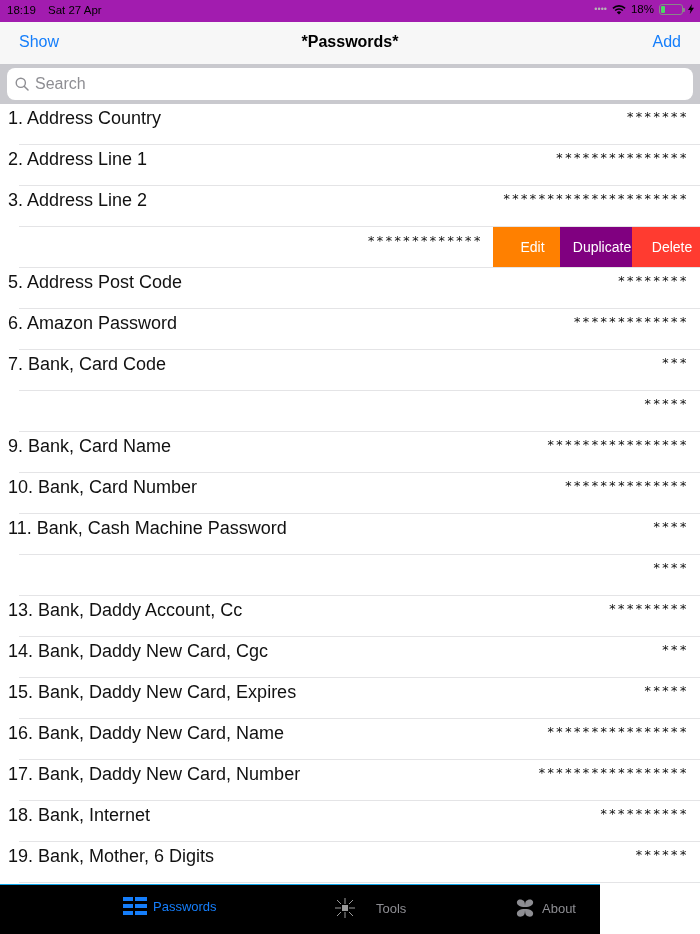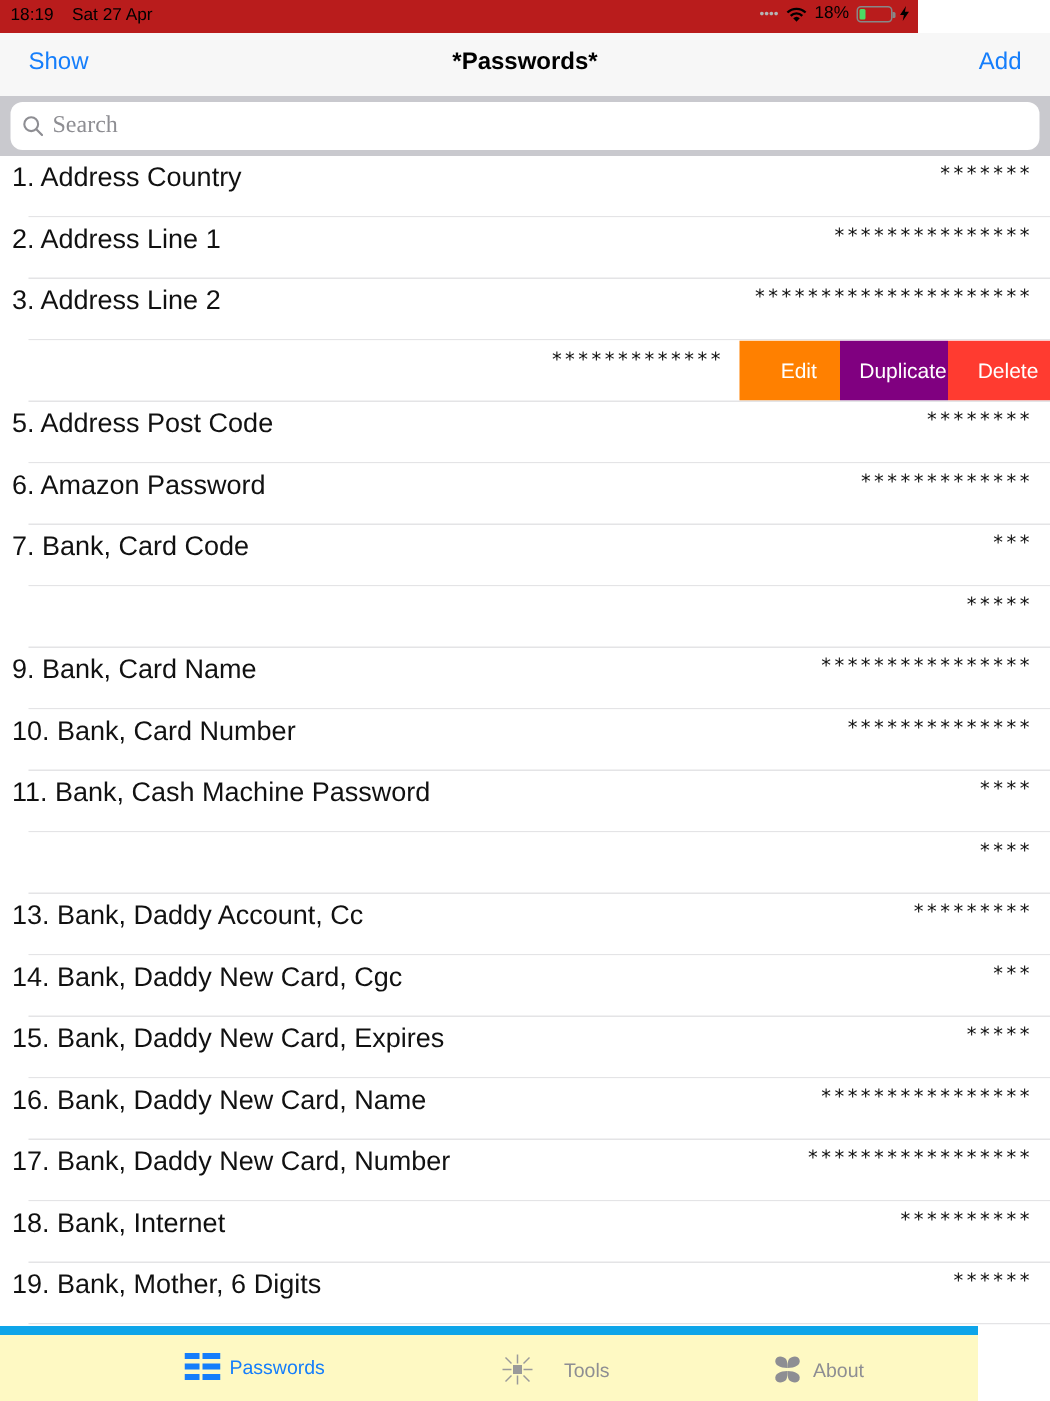--- a/index.html
+++ b/index.html
@@ -1,52 +1,52 @@
 <!DOCTYPE html>
 <html><head>
 <meta charset="utf-8">
 <style>
   * { box-sizing: border-box; margin: 0; padding: 0; }
   html, body { width: 700px; height: 934px; overflow: hidden; background: #ffffff; }
   body { font-family: "Liberation Sans", "DejaVu Sans", sans-serif; color: #000; position: relative; }
 
-  .status-bar { position: absolute; top: 0; left: 0; width: 612px; height: 22px; background: #b91c1c; font-size: 11.5px; }
+  .status-bar { position: absolute; top: 0; left: 0; width: 700px; height: 22px; background: #a21caf; font-size: 11.5px; }
   .status-bar .left { position: absolute; left: 7px; top: 4px; }
   .status-bar .left span { margin-right: 9px; }
   .status-bar .right { position: absolute; right: 6px; top: 3px; display: flex; align-items: center; gap: 5px; }
   .dots { color: #b5b5b5; font-size: 9px; letter-spacing: 0px; }
   .battery { width: 24px; height: 11px; border: 1px solid #888; border-radius: 3px; position: relative; }
   .battery .lvl { position: absolute; left: 1px; top: 1px; bottom: 1px; width: 4px; background: #4cd964; border-radius: 1px; }
   .battery::after { content: ""; position: absolute; right: -3px; top: 3px; width: 2px; height: 4px; background: #888; border-radius: 0 1px 1px 0; }
 
   .nav-bar { position: absolute; top: 22px; left: 0; width: 700px; height: 42px; background: #f7f7f7; }
   .nav-bar .btn { position: absolute; top: 11px; font-size: 16px; color: #157efb; cursor: pointer; }
   .nav-bar .show { left: 19px; }
   .nav-bar .add { right: 19px; }
   .nav-bar .title { position: absolute; left: 0; right: 0; top: 11px; text-align: center; font-size: 16px; font-weight: bold; }
 
   .search-wrap { position: absolute; top: 64px; left: 0; width: 700px; height: 40px; background: #c9c9ce; padding: 4px 7px; }
   .search-box { width: 100%; height: 32px; background: #fff; border-radius: 8px; display: flex; align-items: center; padding-left: 8px; }
   .search-box svg { margin-right: 6px; }
-  .search-box input { border: none; outline: none; font-size: 16px; color: #701a75; background: transparent; width: 600px; font-family: Liberation Serif, serif; }
+  .search-box input { border: none; outline: none; font-size: 16px; color: #701a75; background: transparent; width: 600px; font-family: Liberation Sans, sans-serif; }
   .search-box input::placeholder { color: #8e8e93; }
 
   .list { position: absolute; top: 104px; left: 0; width: 700px; }
   .row { position: relative; height: 41px; background: #fff; cursor: pointer; overflow: hidden; }
   .row::after { content: ""; position: absolute; left: 19px; right: 0; bottom: 0; height: 1px; background: #e4e4e6; }
   .row .name { position: absolute; left: 8px; top: 4px; font-size: 18px; color: #111; white-space: nowrap; }
   .row .value { position: absolute; right: 12px; top: 5px; font-size: 13px; letter-spacing: 1px; color: #111; font-family: "DejaVu Sans Mono", monospace; }
   .row.swiped .value { right: 218px; top: 6px; }
   .actions { position: absolute; right: 0; top: 0; height: 40px; display: flex; }
   .actions .act { height: 40px; color: #fff; font-size: 14px; display: flex; align-items: center; justify-content: center; cursor: pointer; padding-left: 12px; }
   .act.edit { width: 67px; background: #ff8000; }
   .act.dup { width: 72px; background: #800080; }
   .act.del { width: 68px; background: #ff3b30; }
 
-  .tab-bar { position: absolute; left: 0; bottom: 0; width: 652px; height: 50px; background: #fef9c3; border-top: 6px solid #0ea5e9; }
+  .tab-bar { position: absolute; left: 0; bottom: 0; width: 600px; height: 50px; background: #000000; border-top: 1px solid #0ea5e9; }
   .tab { position: absolute; top: 12px; display: flex; align-items: center; gap: 6px; font-size: 13px; color: #8e8e93; cursor: pointer; }
   .tab.active { color: #157efb; }
   .tab.t1 { left: 123px; }
   .tab.t2 { left: 334px; gap: 20px; }
   .tab.t3 { left: 514px; }
 </style>
 </head>
 <body>
 
 <div class="status-bar">

